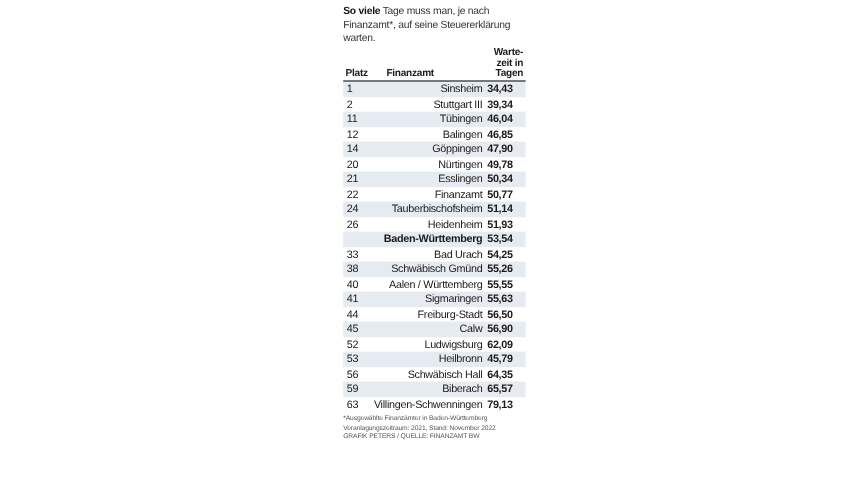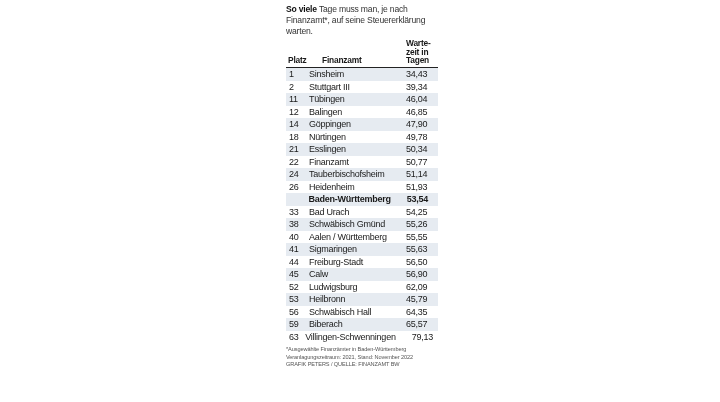--- a/index.html
+++ b/index.html
@@ -5,27 +5,27 @@
   html, body { margin:0; padding:0; background:#ffffff; }
   body { width:720px; height:402px; position:relative; overflow:hidden;
          font-family:"Liberation Sans", sans-serif; color:#1a1a1a; }
   .graphic { position:absolute; left:286px; top:4px; width:152px; }
   .intro { font-size:8.6px; line-height:11px; color:#333; letter-spacing:-0.2px; }
   .intro b { font-weight:bold; color:#111;text-align:right; }
   .thead { position:relative; height:28px; border-bottom:1.5px solid #222; margin-top:2px; }
   .thead .h { position:absolute; bottom:2px; font-size:8.4px; font-weight:bold; line-height:8.6px; letter-spacing:-0.2px; }
   .h-platz { left:2px; }
   .h-fa { left:36px; }
-  .h-wz { right:2px; text-align:left; width:30px; }
+  .h-wz { right:2px; text-align:right; width:30px; }
   .rows { margin-top:0; }
   .row { display:flex; height:12.5px; align-items:center; font-size:9px; letter-spacing:-0.25px; }
   .row:nth-child(odd) { background:#e6ebf1; }
   .row .p { width:20px; padding-left:3px; }
-  .row .n { flex:1; padding-right:16px; white-space:nowrap; }
-  .row .v { width:30px; text-align:left; padding-right:2px; }
+  .row .n { flex:1; text-align:right; padding-right:4px; white-space:nowrap; }
+  .row .v { width:30px; text-align:left; padding-right:2px;font-weight:bold; }
   .row.bold { font-weight:bold; }
   .foot { font-size:5.6px; line-height:7.5px; color:#555; margin-top:3px; letter-spacing:-0.1px; }
   .src { font-size:5.6px; color:#555; }
 </style>
 </head>
 <body>
 
 <div class="graphic">
   <div class="intro">
     <b>So viele</b><span> Tage muss man, je nach Finanzamt*, auf seine Steuererklärung warten.</span>
@@ -61,21 +61,21 @@
         <div class="p">12</div>
         <div class="n">Balingen</div>
         <div class="v">46,85</div>
       </div>
       <div class="row">
         <div class="p">14</div>
         <div class="n">Göppingen</div>
         <div class="v">47,90</div>
       </div>
       <div class="row">
-        <div class="p">18</div>
+        <div class="p">20</div>
         <div class="n">Nürtingen</div>
         <div class="v">49,78</div>
       </div>
       <div class="row">
         <div class="p">21</div>
         <div class="n">Esslingen</div>
         <div class="v">50,34</div>
       </div>
       <div class="row">
         <div class="p">22</div>

